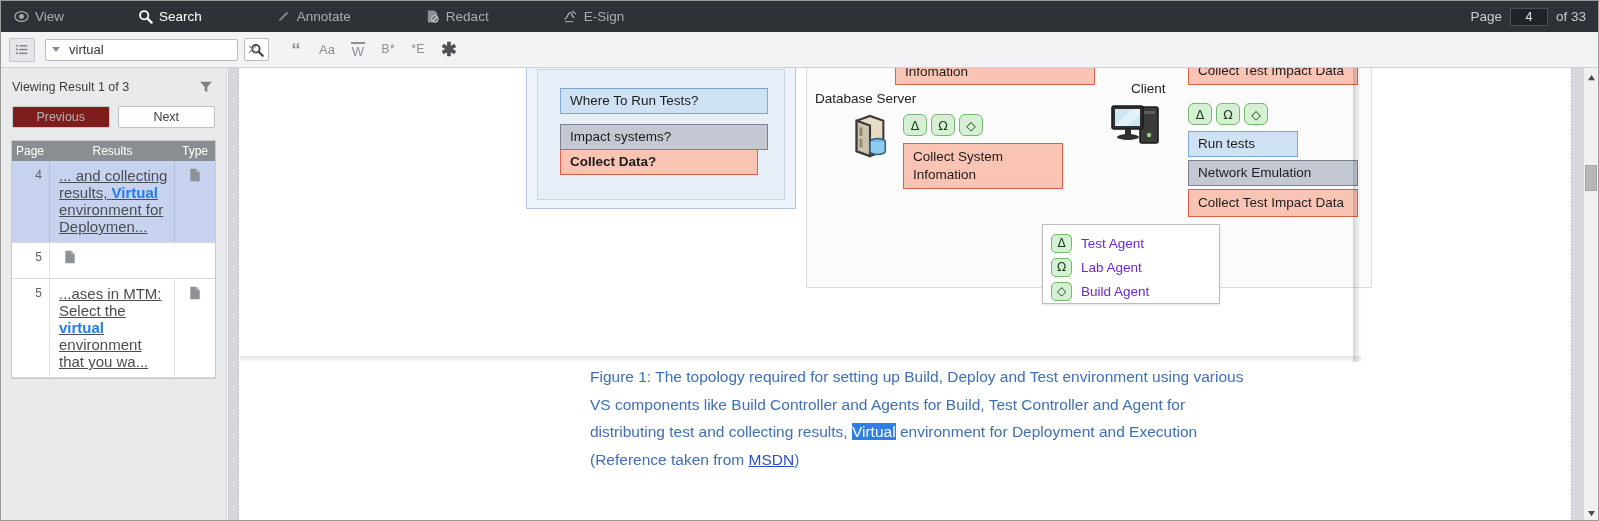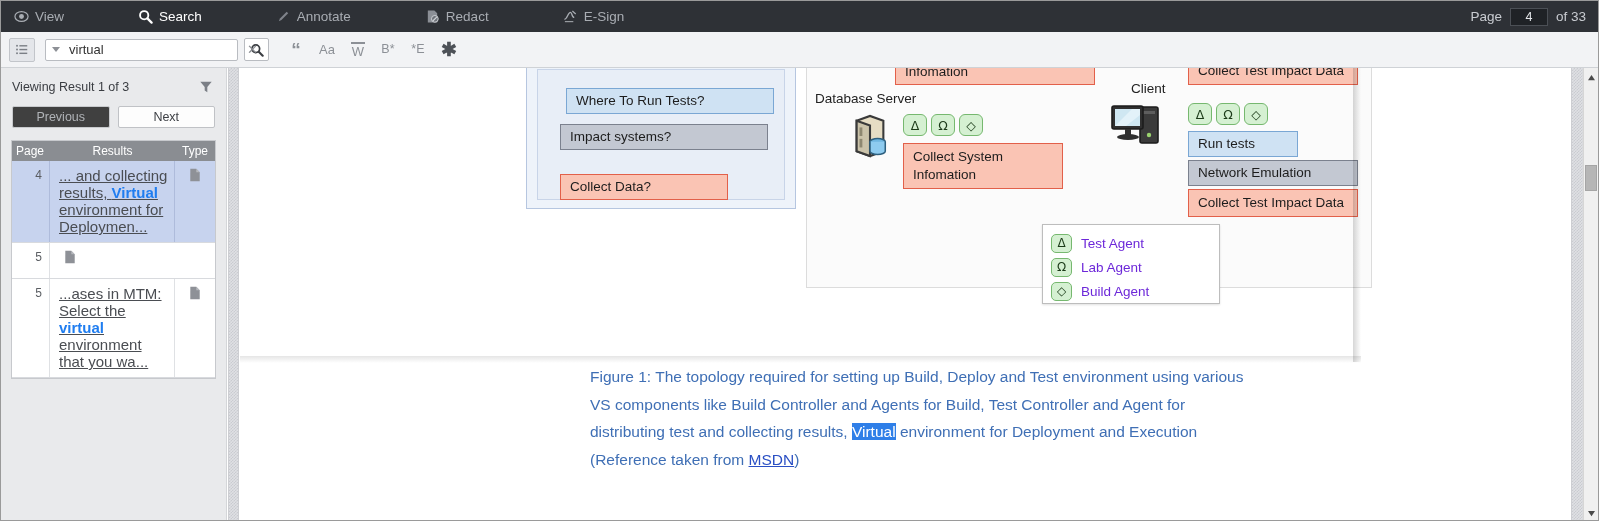--- a/index.html
+++ b/index.html
@@ -128,21 +128,21 @@
     padding: 12px 13px 8px 11px;
   }
   .rp-head-label { font-size: 12.5px; color: #3a3d42; }
   .funnel { cursor: pointer; }
   .rp-buttons { display: flex; gap: 8px; padding: 0 11px; }
   .rp-btn {
     flex: 1 1 0; height: 22px;
     font-size: 12.5px; border-radius: 2px;
     display: flex; align-items: center; justify-content: center;
     border: 1px solid #c8cacd;
-    background: #404040; color: #b0b3b7;
+    background: #7f1d1d; color: #b0b3b7;
     cursor: default;
     font-family: "Liberation Sans", sans-serif;
   }
   .rp-btn.enabled { background: #fdfdfd; color: #3c3f44; cursor: pointer; border-color: #c0c2c6; }
 
   .rp-table { margin: 12px 10px 0 10px; border: 1px solid #c7c9cd; background: #fff; }
   .rp-thead {
     display: flex; height: 20px;
     background: #8a8d92; color: #fff; font-size: 12px; align-items: center;
   }
@@ -474,23 +474,23 @@
 
   <div class="splitter"></div>
 
   <div class="doc-viewport">
     <div class="page-sheet">
 
       <div class="diagram">
 
         <div class="dgm-left-panel">
           <div class="dgm-left-inner">
-            <div class="dgm-box box-blue" style="left:28px; top:18px; width:208px;">Where To Run Tests?</div>
+            <div class="dgm-box box-blue" style="left:22px; top:18px; width:208px;">Where To Run Tests?</div>
             <div class="dgm-box box-gray" style="left:22px; top:54px; width:208px;">Impact systems?</div>
-            <div class="dgm-box box-red" style="left:22px; top:104px; width:168px;">Collect Data?</div>
+            <div class="dgm-box box-red" style="left:22px; top:79px; width:198px;font-weight:bold;">Collect Data?</div>
           </div>
         </div>
 
         <div class="dgm-right-panel">
 
           <div class="dgm-box box-red" style="left:88px; top:38px; width:200px;">Infomation</div>
 
           <div class="dgm-box box-red" style="left:381px; top:36px; width:170px; line-height:18px;">Collect Test Impact Data</div>
 
           <div class="srv-label" style="left:8px; top:70px;">Database Server</div>

